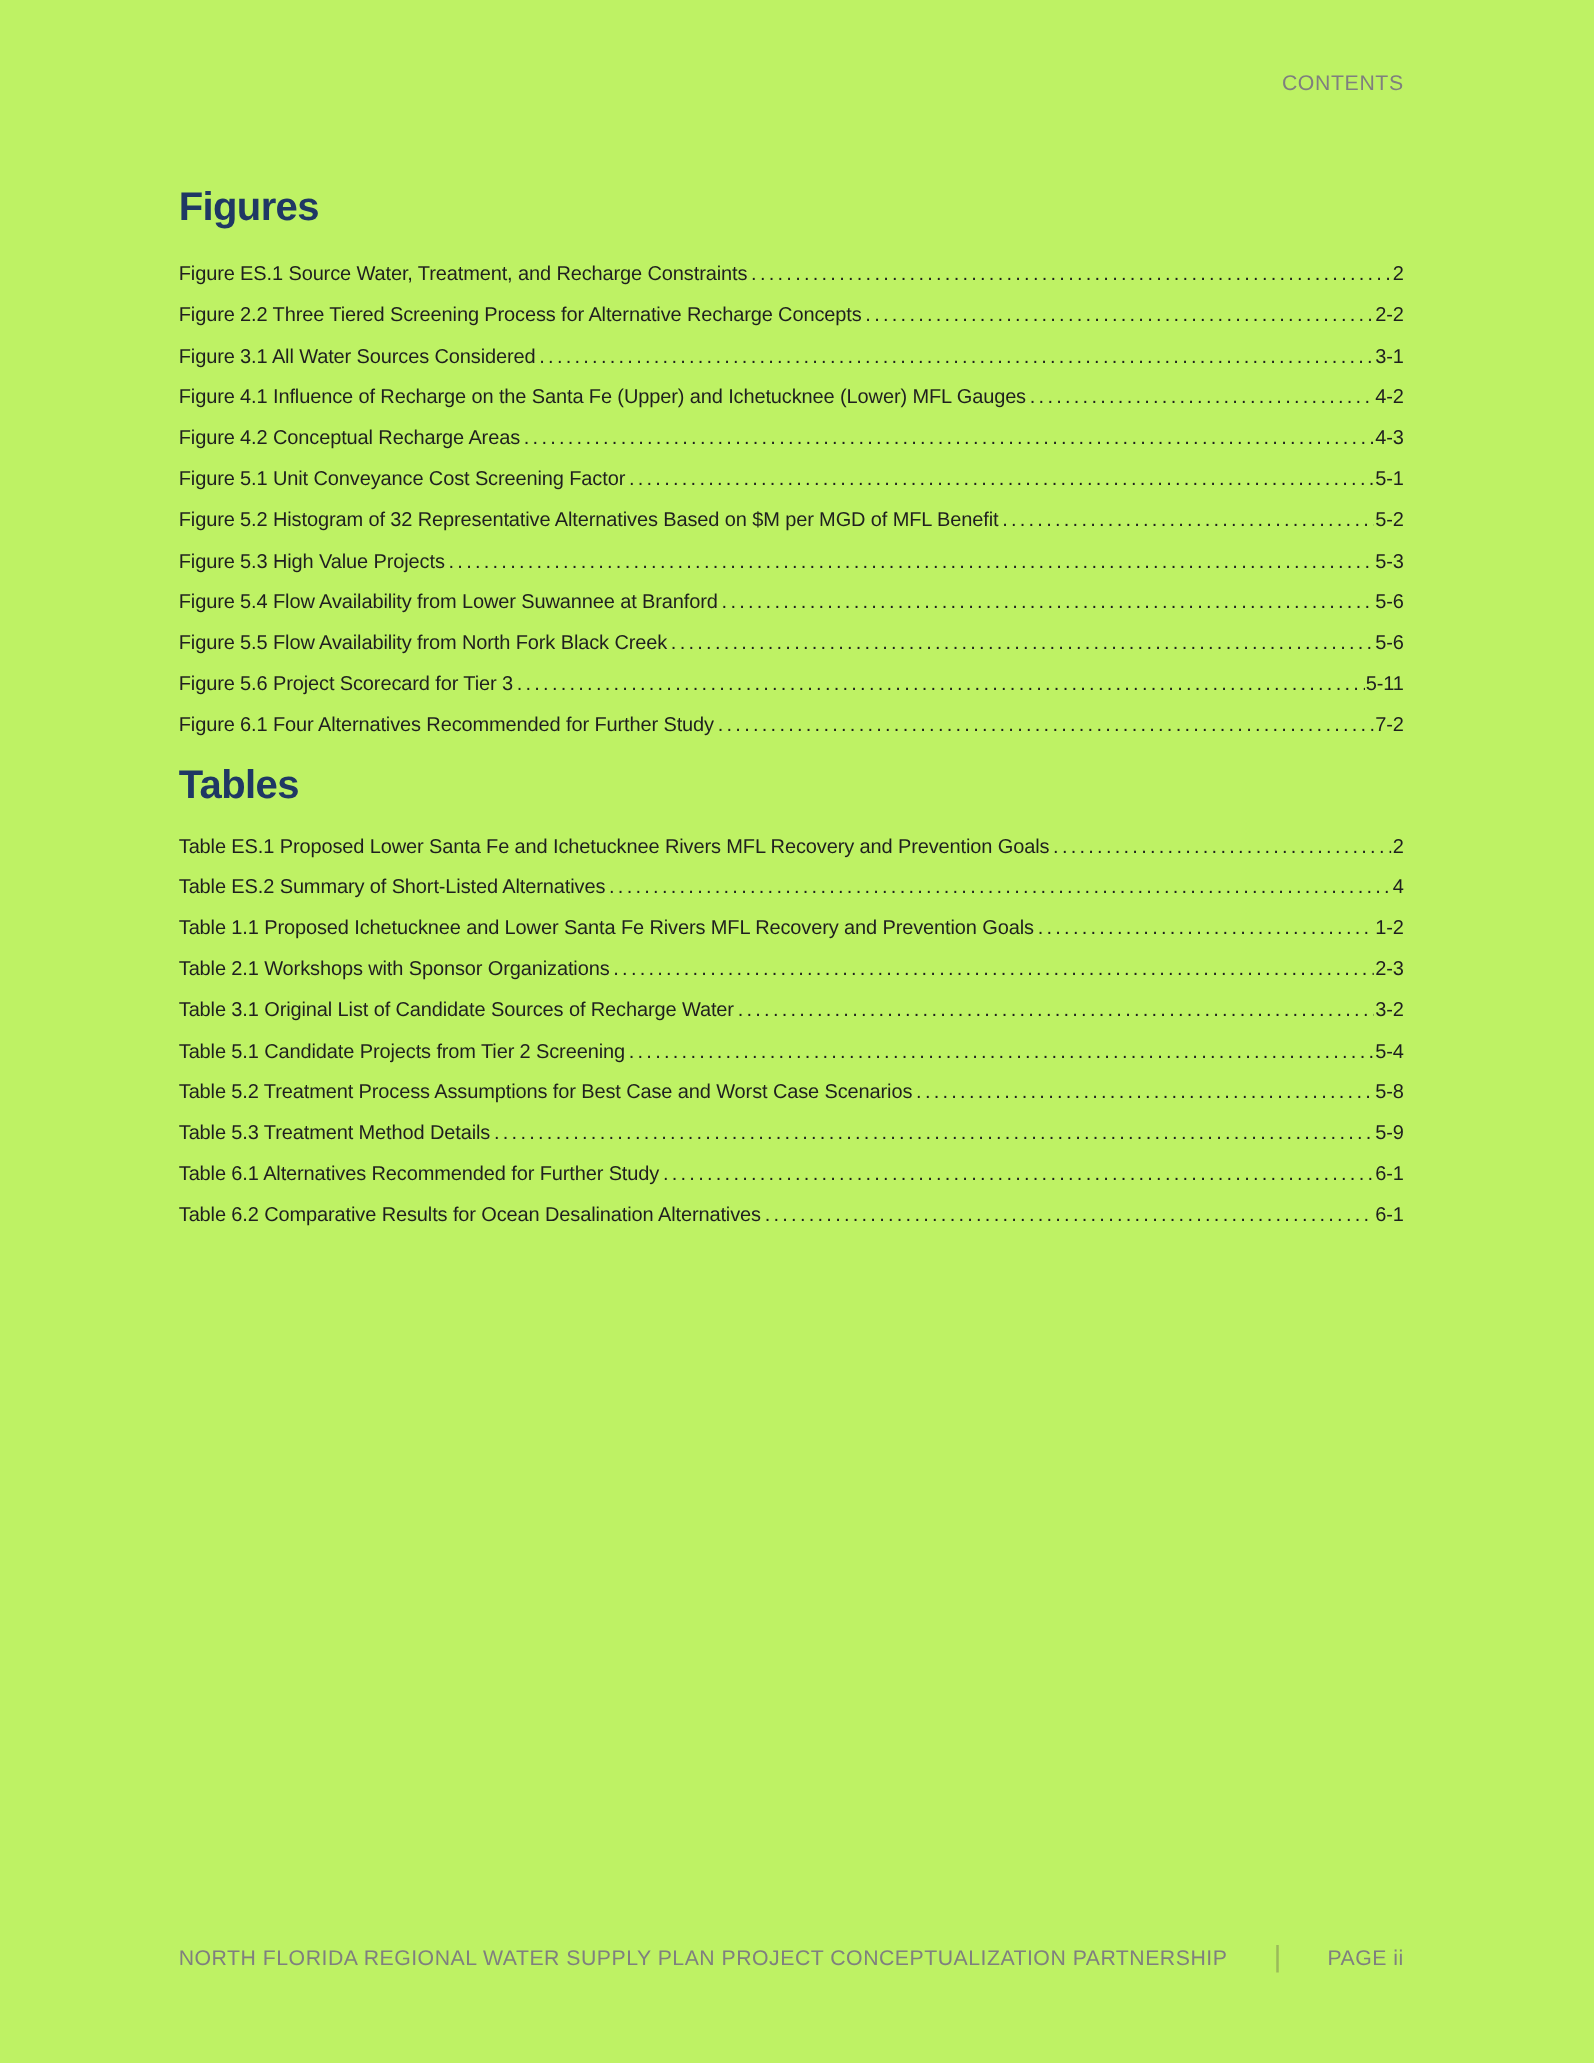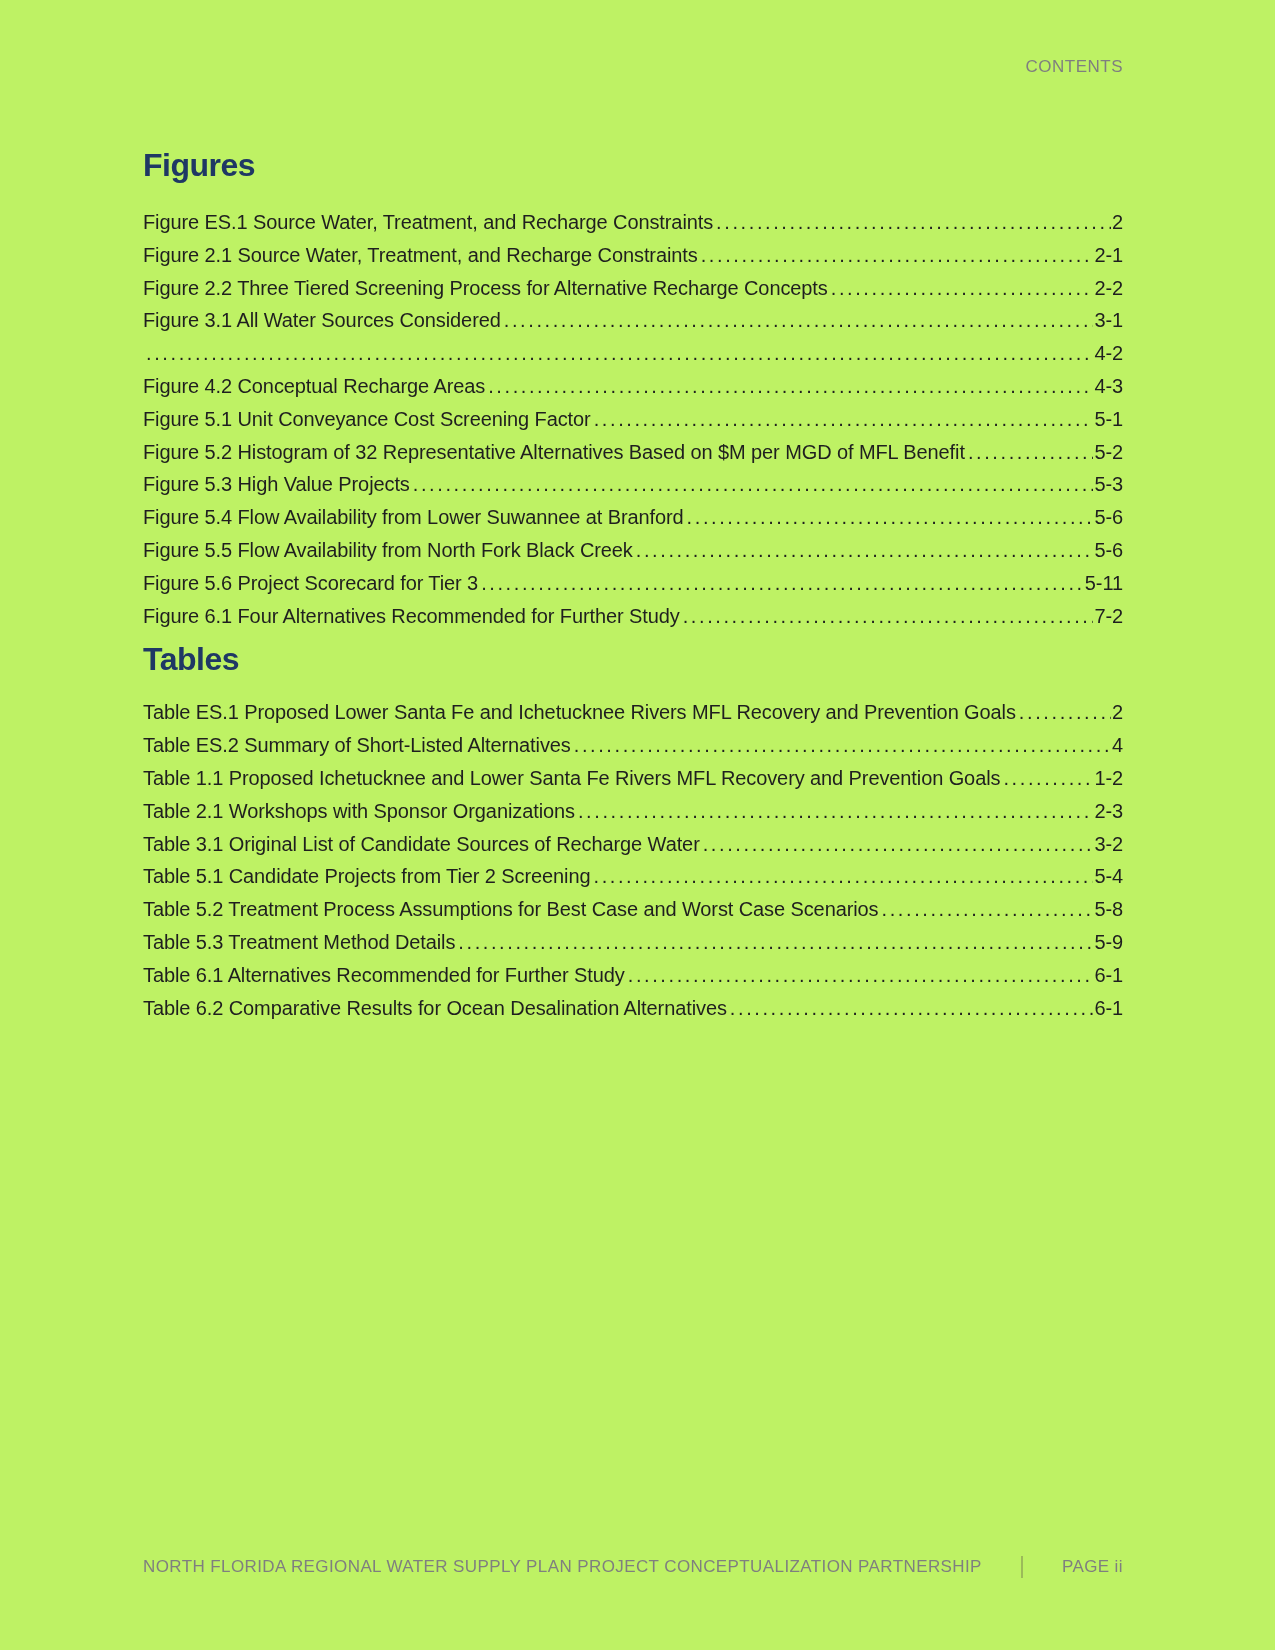--- a/index.html
+++ b/index.html
@@ -33,21 +33,21 @@
     color:var(--heading-color);
     margin:0 0 24px 0;
     letter-spacing:-0.5px;
   }
   .figures-heading{margin-top:143px;}
   .tables-heading{margin-bottom:20px;}
   .toc-list{width:100%;}
   .toc-row{
     display:flex;align-items:baseline;
     height:32.8px;
-    font-size:20px;letter-spacing:-0.1px;
+    font-size:16px;letter-spacing:-0.1px;
     white-space:nowrap;
   }
   .toc-title{flex:0 0 auto;}
   .toc-title i{font-style:italic;}
   .toc-dots{
     flex:1 1 auto;min-width:10px;
     overflow:hidden;
     margin:0 1px 0 3px;
   }
   .toc-dots::after{
@@ -78,35 +78,31 @@
 
     <h1 class="section-heading figures-heading">Figures</h1>
 
     <div class="toc-list">
         <div class="toc-row">
           <span class="toc-title">Figure ES.1 Source Water, Treatment, and Recharge Constraints</span>
           <span class="toc-dots"></span>
           <span class="toc-page">2</span>
         </div>
         <div class="toc-row">
-          <span class="toc-title">Figure 2.1 Source Water, Treatment, and Recharge Constraints</span>
-          <span class="toc-dots"></span>
-          <span class="toc-page">2-1</span>
-        </div>
-        <div class="toc-row">
           <span class="toc-title">Figure 2.2 Three Tiered Screening Process for Alternative Recharge Concepts</span>
           <span class="toc-dots"></span>
           <span class="toc-page">2-2</span>
         </div>
         <div class="toc-row">
           <span class="toc-title">Figure 3.1 All Water Sources Considered</span>
           <span class="toc-dots"></span>
           <span class="toc-page">3-1</span>
         </div>
         <div class="toc-row">
+          <span class="toc-title">Figure 4.1 Influence of Recharge on the Santa Fe (Upper) and Ichetucknee (Lower) MFL Gauges</span>
           <span class="toc-dots"></span>
           <span class="toc-page">4-2</span>
         </div>
         <div class="toc-row">
           <span class="toc-title">Figure 4.2 Conceptual Recharge Areas</span>
           <span class="toc-dots"></span>
           <span class="toc-page">4-3</span>
         </div>
         <div class="toc-row">
           <span class="toc-title">Figure 5.1 Unit Conveyance Cost Screening Factor</span>

